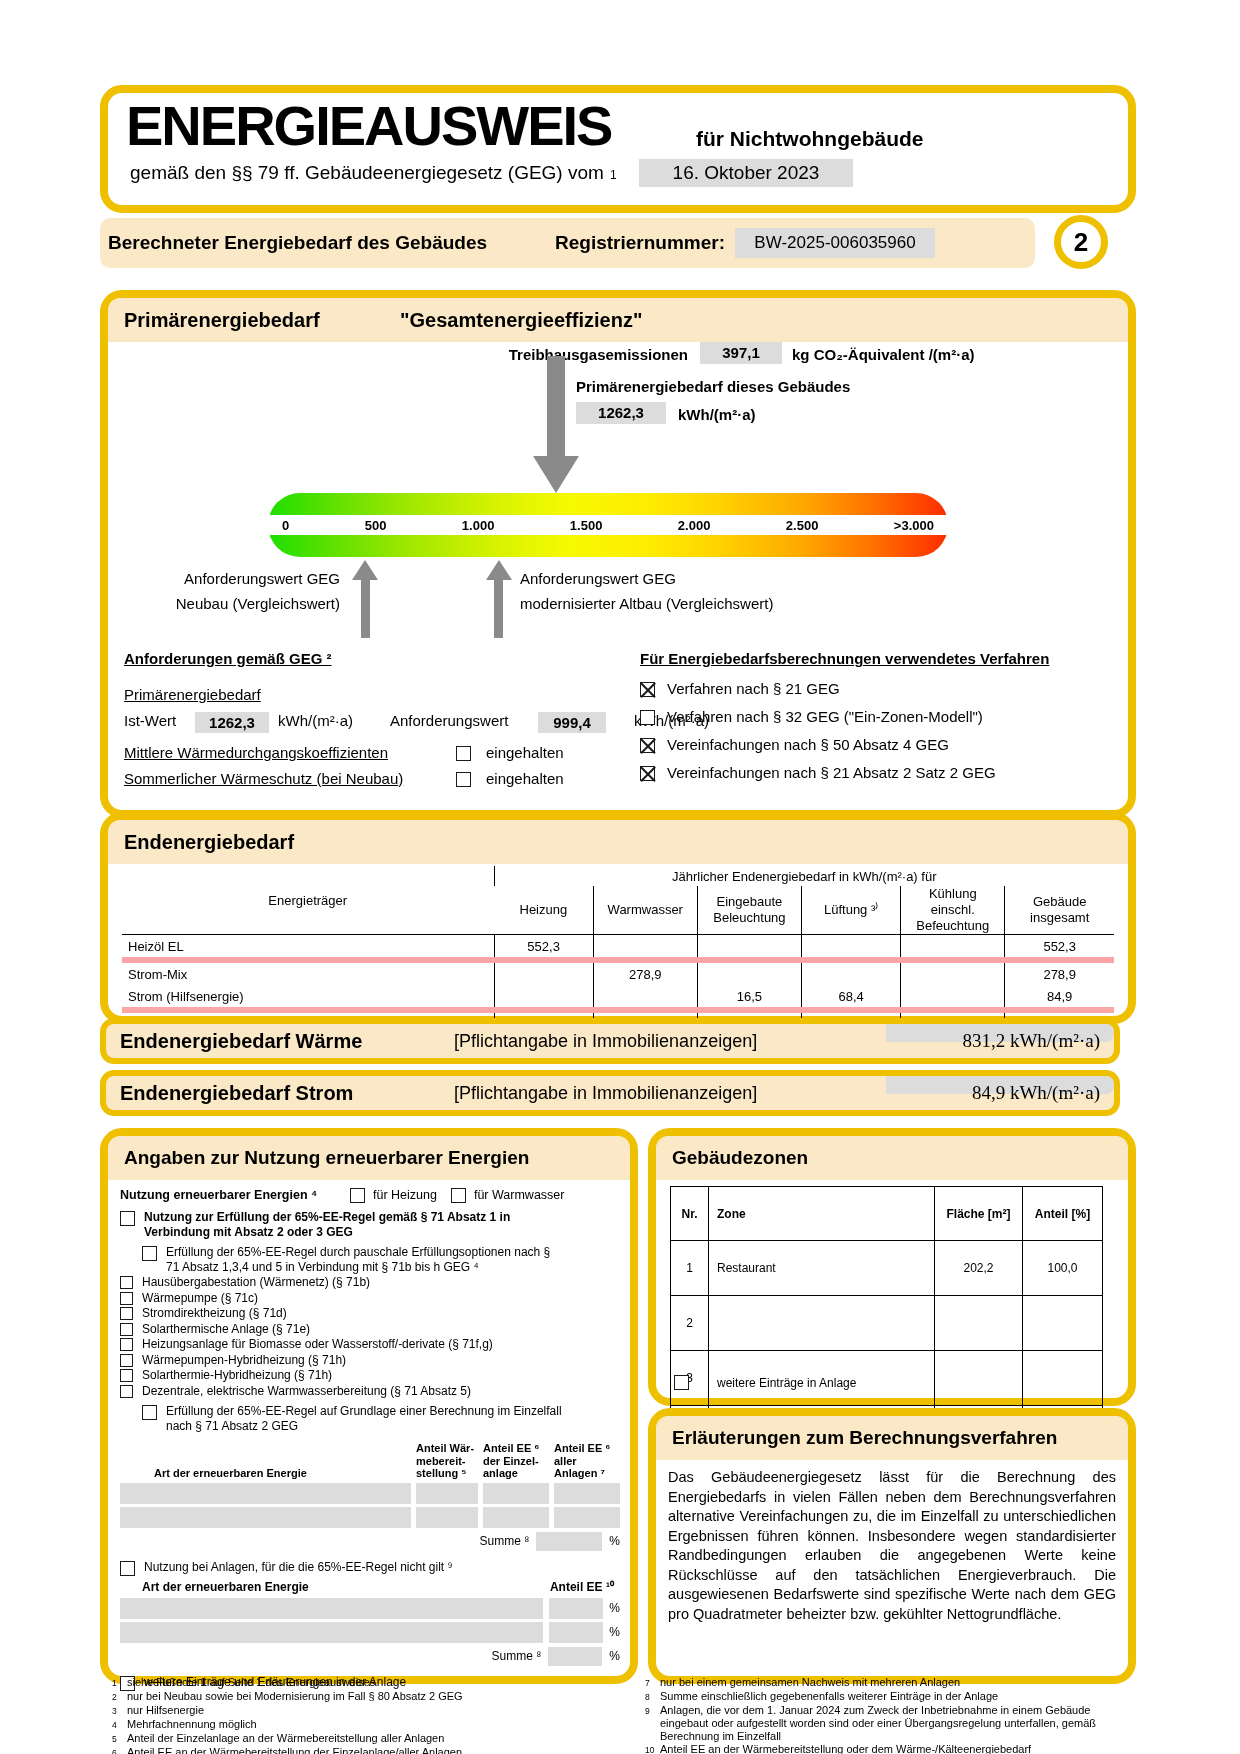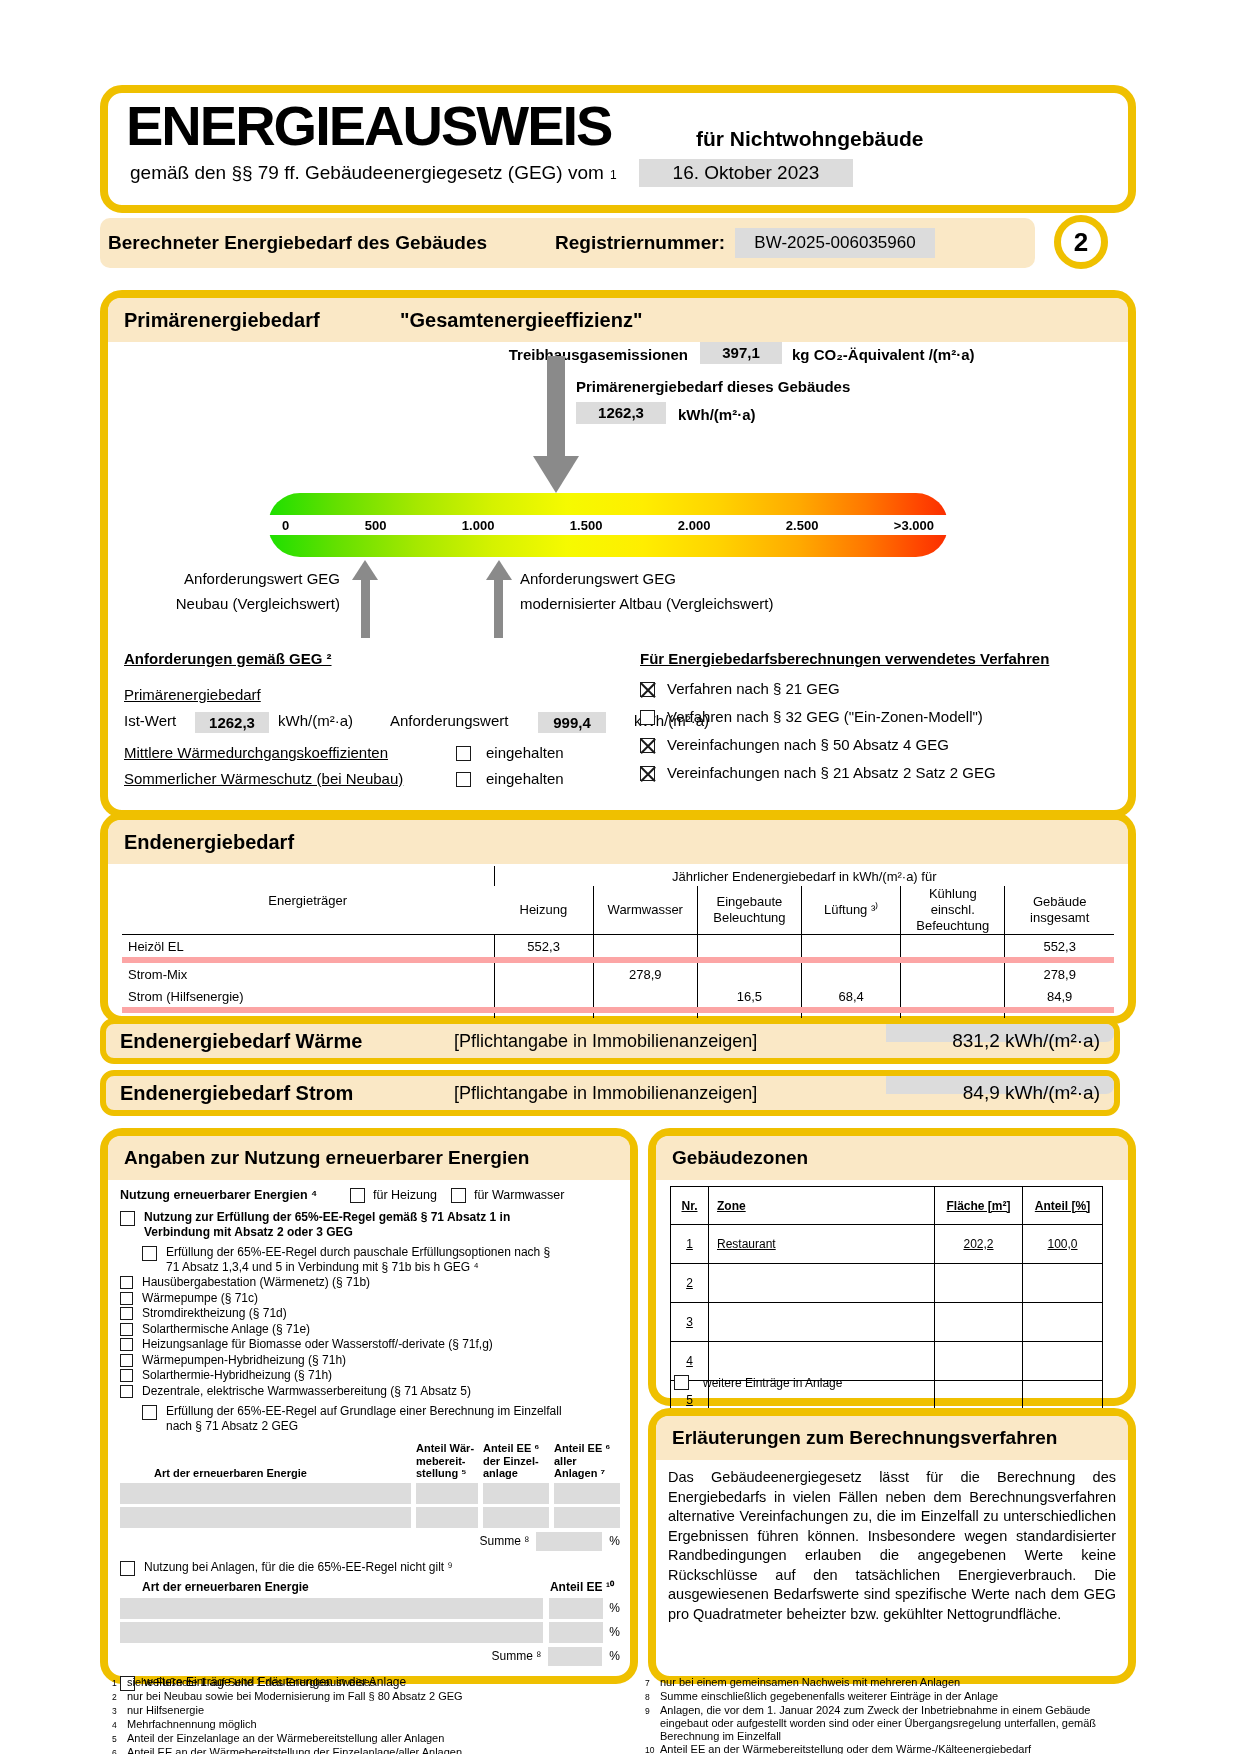--- a/index.html
+++ b/index.html
@@ -94,21 +94,21 @@
   .ee-row td.ee-carrier{text-align:left;padding-left:6px;}
   .ee-row.sep td{border-bottom:6px solid #fca5a5;}
   .ee-empty td{height:12px;}
 
   
   .sum-row{position:absolute;left:100px;width:1020px;height:46px;background:var(--cream);
       border:6px solid var(--gold);border-radius:14px;box-sizing:border-box;}
   .sum-label{position:absolute;left:14px;top:0;line-height:34px;font-size:20px;font-weight:bold;}
   .sum-note{position:absolute;left:348px;top:0;line-height:34px;font-size:18px;}
   .sum-value{position:absolute;right:0;top:0;bottom:16px;width:214px;background:var(--grey);
-      border-radius:0 8px 8px 0;text-align:right;line-height:34px;font-size:19px;padding-right:14px;}
+      border-radius:0 8px 8px 0;text-align:right;line-height:34px;font-size:19px;padding-right:14px;font-family:Liberation Serif, serif;}
 
   
   .re-box{left:100px;top:1128px;width:522px;height:540px;}
   .re-box .box-band{font-size:19px;}
   .re-body{position:absolute;left:12px;right:10px;top:50px;font-size:12px;line-height:15px;}
   .re-usage{display:flex;align-items:center;gap:8px;height:19px;font-size:12.5px;}
   .re-usage .ul1{width:216px;}
   .re-usage .cb{margin-left:6px;}
   .re-row{display:flex;align-items:flex-start;margin-top:5px;}
   .re-row .cb{margin-top:1px;margin-right:9px;}
@@ -132,26 +132,26 @@
   .t2-row .wide{flex:1;}
   .t2-row .c2{width:54px;}
   .t2-sum{display:flex;justify-content:flex-end;align-items:center;gap:7px;margin-top:4px;}
   .t2-sum .cell{width:54px;height:19px;}
   .mt{margin-top:9px;}
 
   
   .z-box{left:648px;top:1128px;width:472px;height:262px;}
   .z-box .box-band{font-size:19px;}
   .z-table{position:absolute;left:14px;top:50px;border-collapse:collapse;font-size:12px;}
-  .z-table th,.z-table td{border:1px solid #000;padding:8px 4px;text-decoration:underline;}
+  .z-table th,.z-table td{border:1px solid #000;padding:16px 4px;}
   .z-table th{height:21px;font-weight:bold;}
   .z-table td{height:22px;text-align:center;}
   .z-c1{text-align:left !important;padding-left:8px !important;}
   .zh-zone{text-align:left;padding-left:8px !important;}
-  .z-more{position:absolute;left:18px;top:239px;display:flex;align-items:center;gap:14px;font-size:12px;}
+  .z-more{position:absolute;left:18px;top:239px;display:flex;align-items:center;gap:28px;font-size:12px;}
 
   
   .x-box{left:648px;top:1408px;width:472px;height:260px;}
   .x-box .box-band{font-size:19px;}
   .x-text{position:absolute;left:12px;right:12px;top:52px;font-size:14.5px;line-height:19.5px;
           text-align:justify;}
 
   
   .fns{position:absolute;top:1676px;width:480px;font-size:11px;line-height:12.9px;}
   #fn-left{left:112px;} #fn-right{left:645px;width:482px;}

